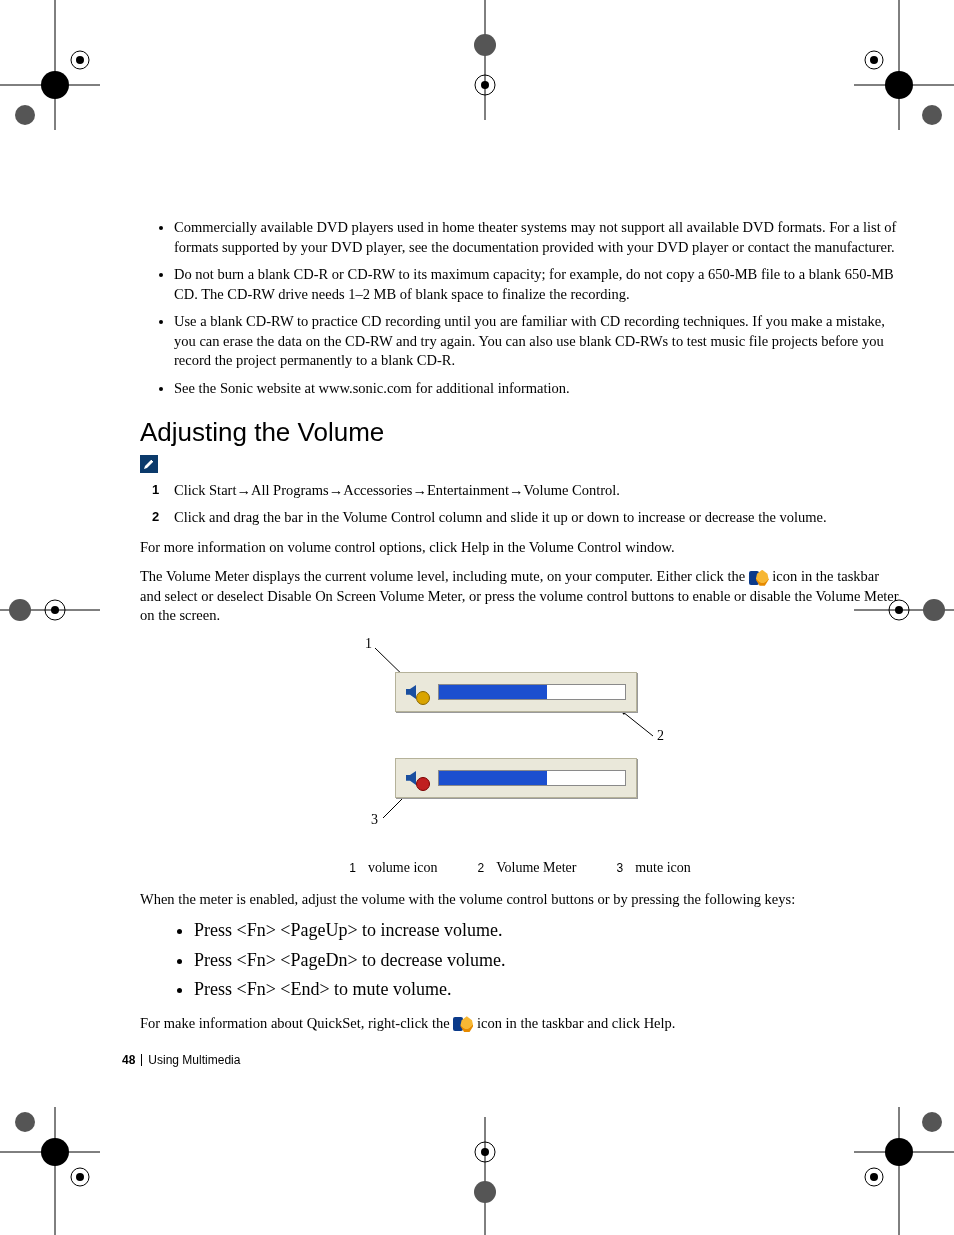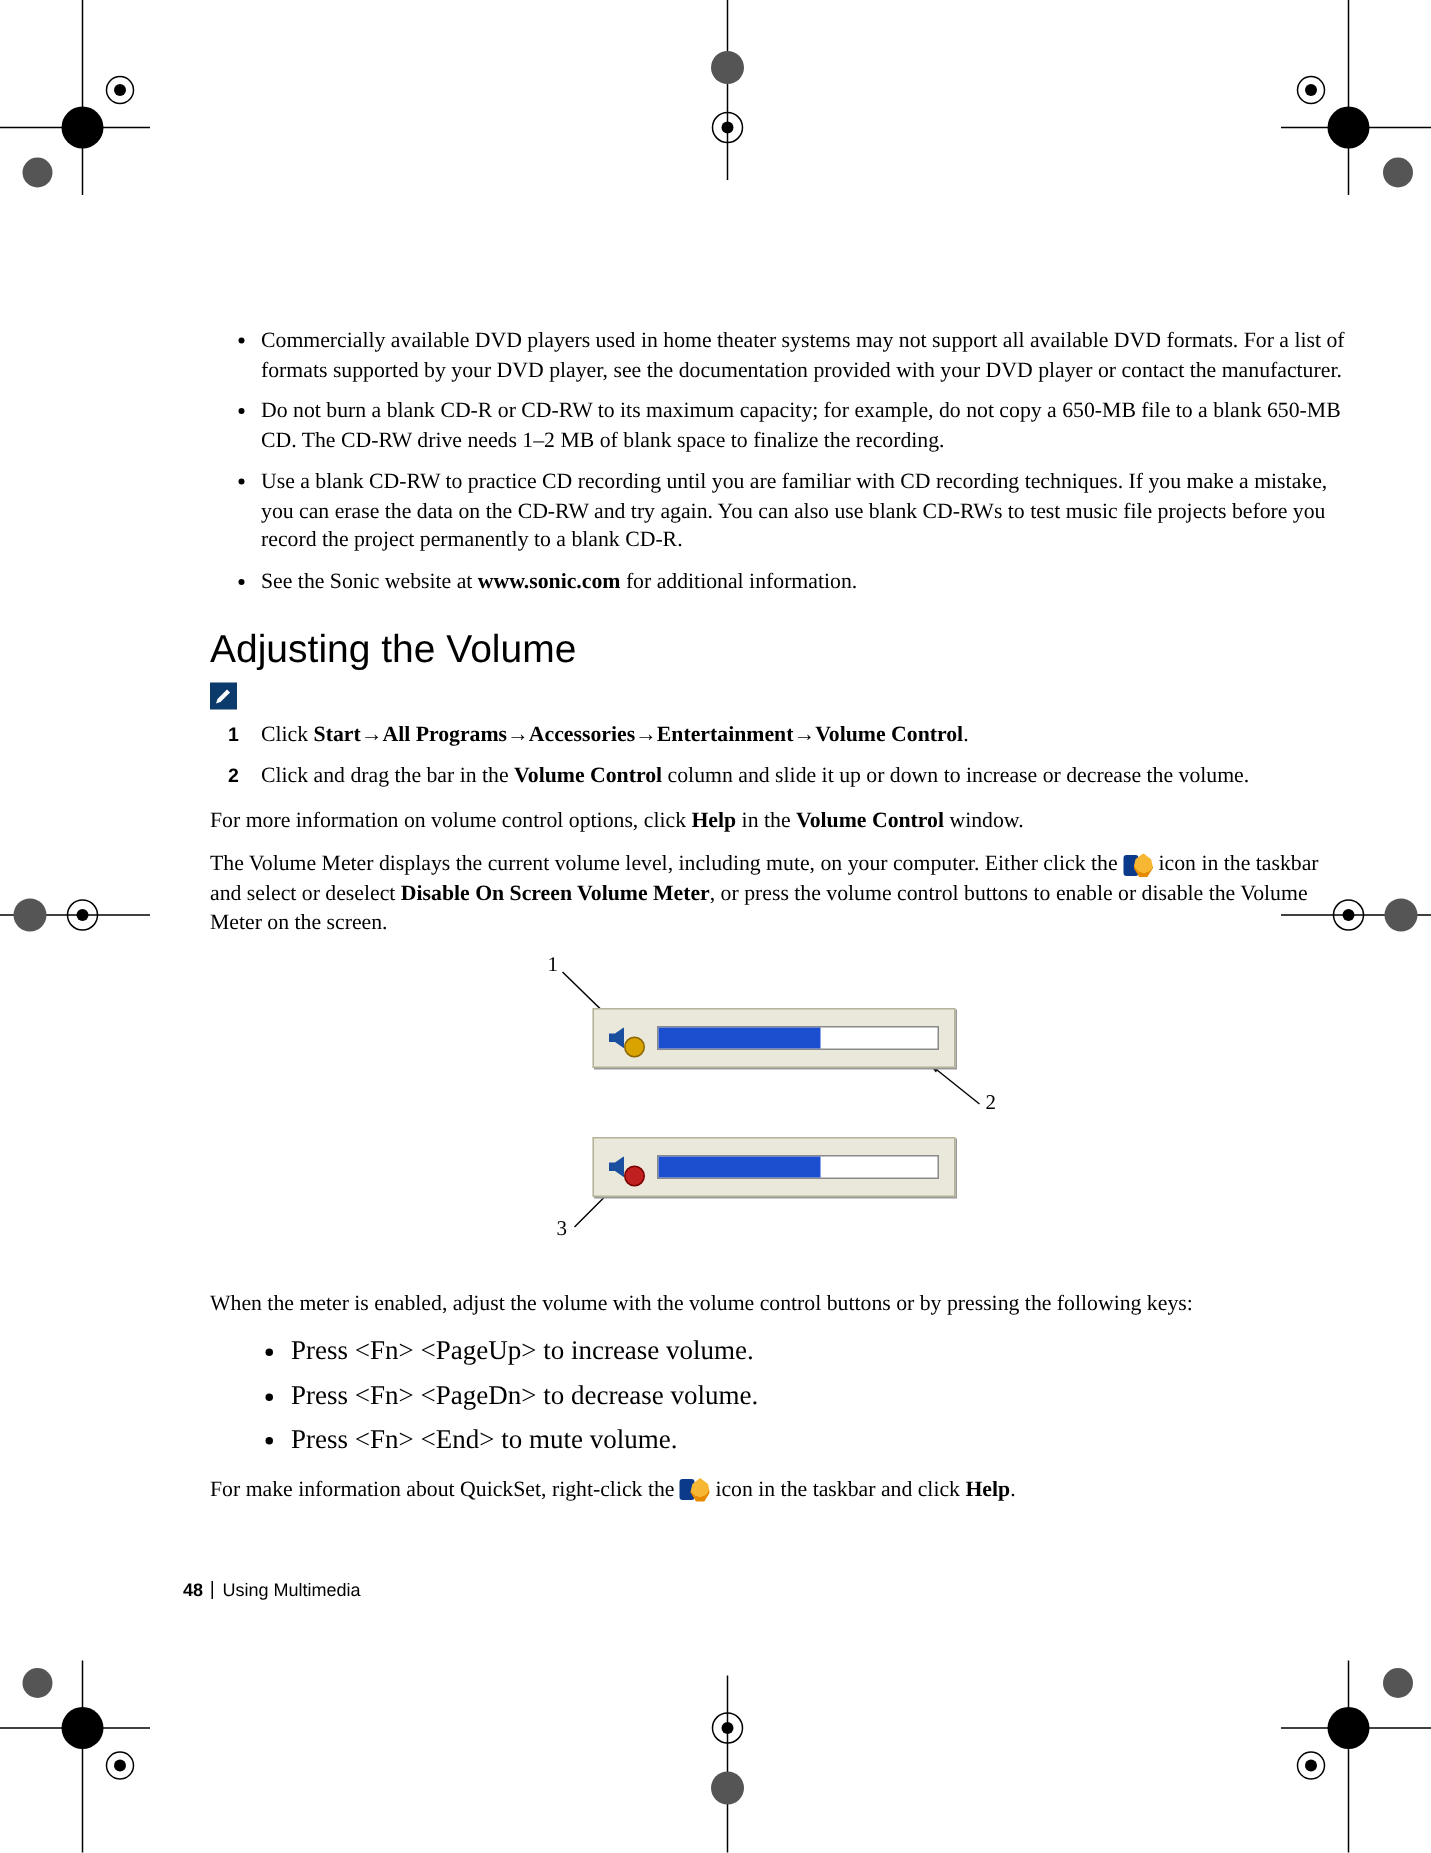--- a/index.html
+++ b/index.html
@@ -209,21 +209,21 @@
     width: 1px;
     height: 12px;
     background: #000;
   }
   .crop-mark {
     position: absolute;
     width: 90px;
     height: 90px;
   }
   .crop-mark svg { width: 100%; height: 100%; overflow: visible; }
-  .b { font-weight: bold; }
+  .b { font-weight: normal; }
 </style>
 </head>
 <body>
 
 <div class="crop-mark" style="left:10px; top:40px;">
   <svg viewBox="0 0 90 90">
       <line x1="45" y1="-60" x2="45" y2="90" stroke="#000"></line>
       <line x1="-30" y1="45" x2="90" y2="45" stroke="#000"></line>
       <circle cx="45" cy="45" r="14" fill="#000"></circle>
       <circle cx="70" cy="20" r="9" fill="none" stroke="#000"></circle>
@@ -359,20 +359,25 @@
       <div class="vol-glyph">
           <div class="spk"></div>
           <div class="mute"></div>
         </div>
       <div class="bar-track">
           <div class="bar-fill" style="width:58%"></div>
         </div>
     </div>
   </div>
 
+  <div class="legend">
+    <div><span class="n">1</span><span>volume icon</span></div>
+    <div><span class="n">2</span><span>Volume Meter</span></div>
+    <div><span class="n">3</span><span>mute icon</span></div>
+  </div>
 
   <p class="body">When the meter is enabled, adjust the volume with the volume control buttons or by pressing the following keys:</p>
 
   <ul class="keys">
     <li>Press &lt;Fn&gt; &lt;PageUp&gt; to increase volume.</li>
     <li>Press &lt;Fn&gt; &lt;PageDn&gt; to decrease volume.</li>
     <li>Press &lt;Fn&gt; &lt;End&gt; to mute volume.</li>
   </ul>
 
   <p class="body">

